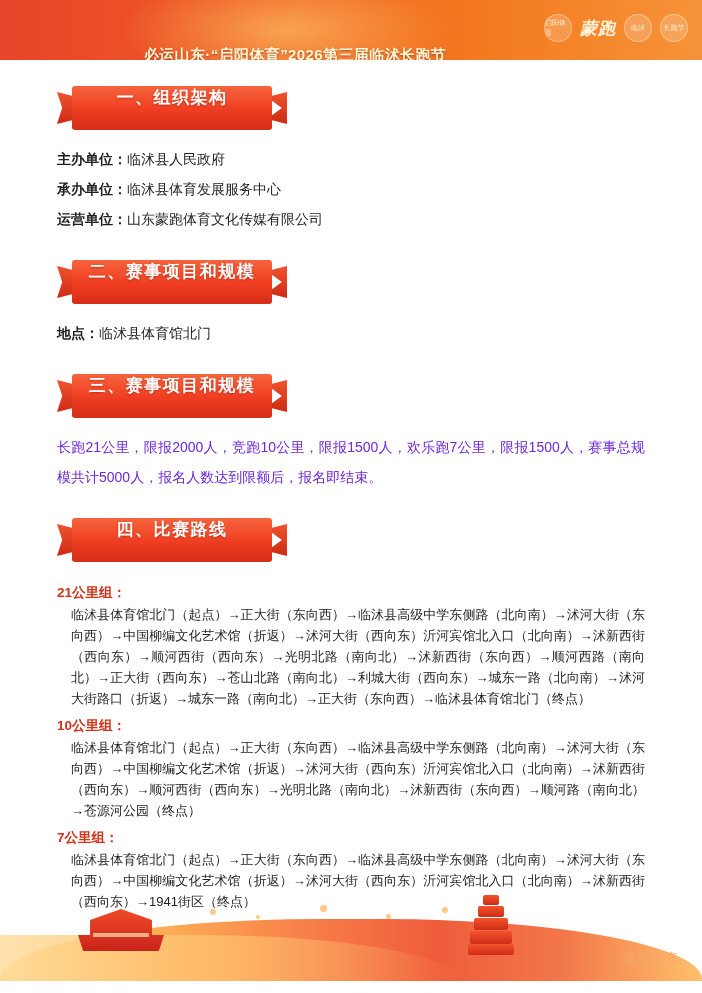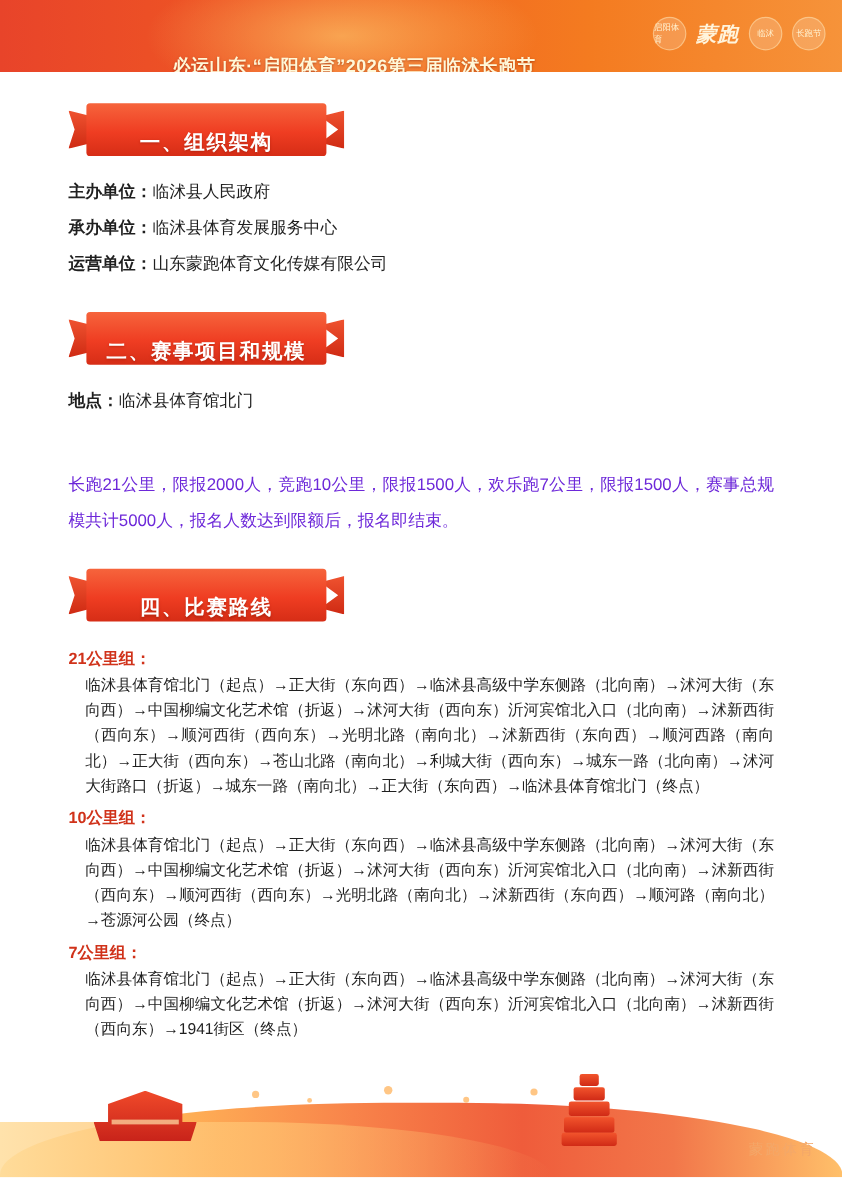--- a/index.html
+++ b/index.html
@@ -96,21 +96,21 @@
   }
   .ribbon-body {
     position: absolute;
     left: 15px;
     top: 0;
     width: 200px;
     height: 44px;
     background: linear-gradient(180deg, #f6643c 0%, #ef3d22 55%, #d62d16 100%);
     border-radius: 3px;
     display: flex;
-    align-items: flex-end;
+    align-items: flex-start;
     justify-content: center;
   }
   .ribbon-body .txt {
     color: #ffffff;
     font-size: 17px;
     font-weight: bold;
     letter-spacing: 1.5px;
     text-shadow: 0 1px 2px rgba(130,20,0,0.45);
   }
   .ribbon-tail {
@@ -307,20 +307,27 @@
     </div>
   </div>
   <div class="content">
     <div class="kv-row">
       <span class="k">地点：</span><span>临沭县体育馆北门</span>
     </div>
   </div>
 
   <div class="gap-l"></div>
 
+  <div class="ribbon">
+    <div class="ribbon-tail left"></div>
+    <div class="ribbon-tail right"></div>
+    <div class="ribbon-body">
+      <span class="txt">三、赛事项目和规模</span>
+    </div>
+  </div>
   <div class="content">
     <div class="para">长跑21公里，限报2000人，竞跑10公里，限报1500人，欢乐跑7公里，限报1500人，赛事总规模共计5000人，报名人数达到限额后，报名即结束。</div>
   </div>
 
   <div class="gap-l"></div>
 
   <div class="ribbon">
     <div class="ribbon-tail left"></div>
     <div class="ribbon-tail right"></div>
     <div class="ribbon-body">

